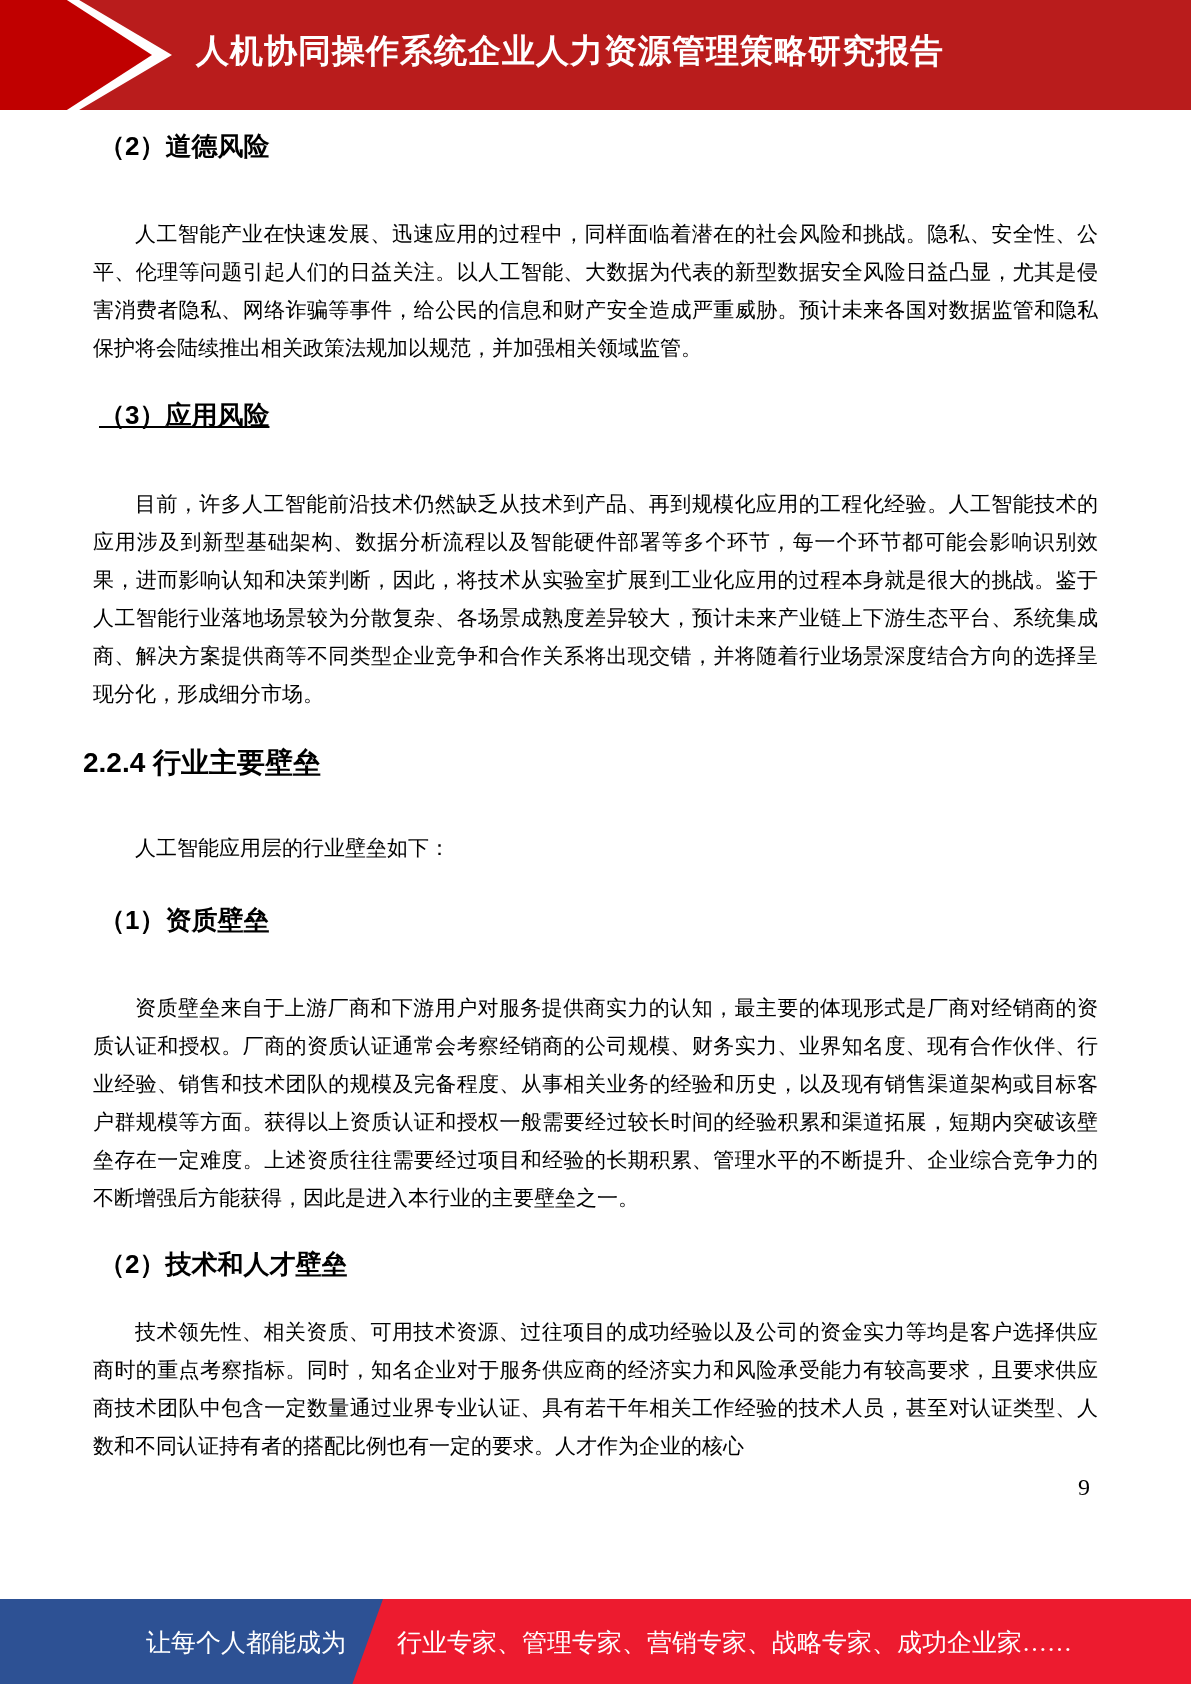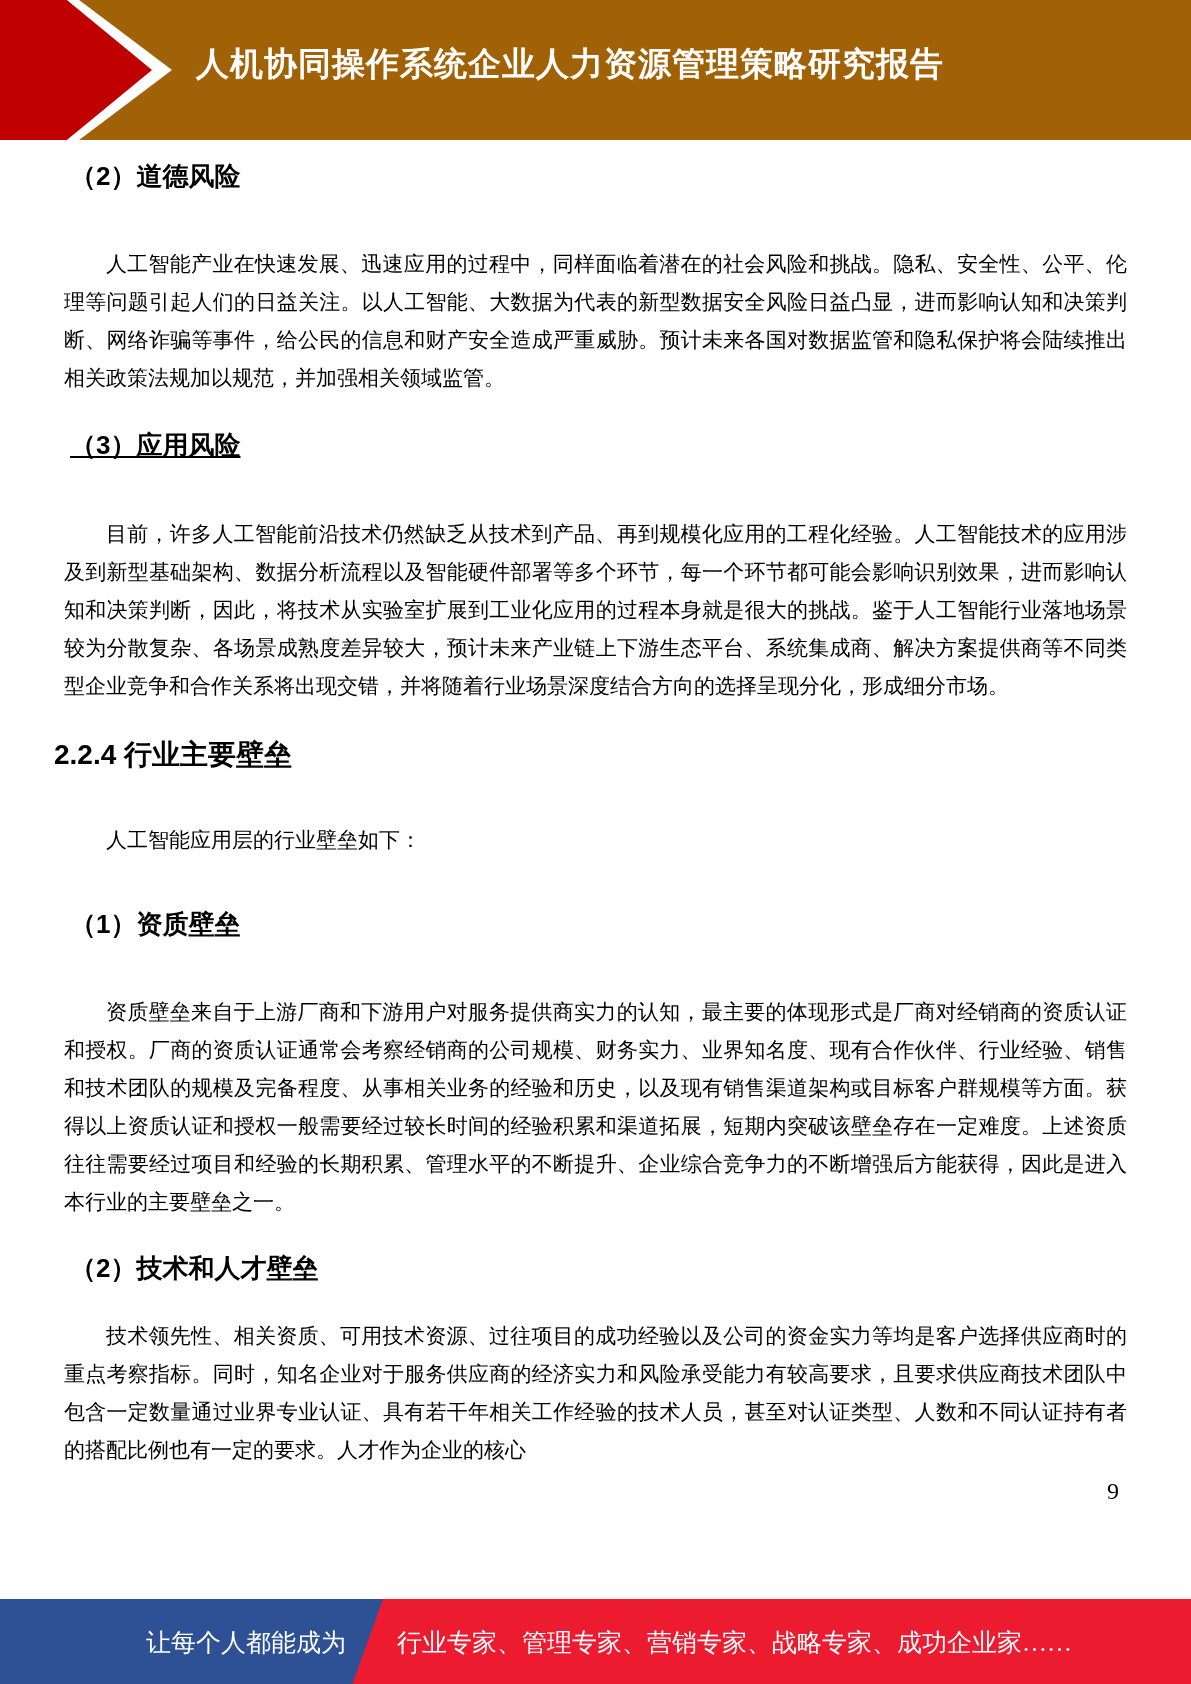--- a/index.html
+++ b/index.html
@@ -9,22 +9,22 @@
     height: 1684px;
     background: #ffffff;
     overflow: hidden;
     font-family: "Liberation Serif", serif;
     color: #000;
   }
 
   
   .header {
     position: relative;
-    height: 140px;
-    background: #a16207;
+    height: 110px;
+    background: #b91c1c;
   }
   .chevron-white {
     position: absolute;
     left: 0; top: 0;
     width: 172px; height: 100%;
     background: #ffffff;
     clip-path: polygon(0 0, 46% 0, 100% 50%, 46% 100%, 0 100%);
   }
   .chevron-red {
     position: absolute;
@@ -41,32 +41,32 @@
     color: #ffffff;
     font-family: "Liberation Sans", sans-serif;
     font-weight: 700;
     font-size: 33px;
     letter-spacing: 1px;
     white-space: nowrap;
   }
 
   
   .main {
-    padding: 0 64px;
+    padding: 0 93px;
   }
   .sub-heading {
     font-family: "Liberation Sans", sans-serif;
     font-weight: 700;
     font-size: 26px;
     line-height: 1;
     margin: 0 0 0 6px;
   }
   .h-s1 { margin-top: 23px; }
   .h-s2 { margin-top: 35px; text-decoration: underline; }
-  .h-s4 { margin-top: 52px; }
+  .h-s4 { margin-top: 40px; }
   .h-s5 { margin-top: 34px; }
   .num-heading {
     font-family: "Liberation Sans", sans-serif;
     font-weight: 700;
     font-size: 28px;
     line-height: 1;
     margin: 36px 0 0 -10px;
   }
   .para {
     font-size: 21px;
@@ -128,21 +128,21 @@
   <div class="header">
     <div class="chevron-white"></div>
     <div class="chevron-red"></div>
     <div class="header-title">人机协同操作系统企业人力资源管理策略研究报告</div>
   </div>
 
   <div class="main">
 
     <div class="sub-heading h-s1">（2）道德风险</div>
 
-    <p class="para p-p1">人工智能产业在快速发展、迅速应用的过程中，同样面临着潜在的社会风险和挑战。隐私、安全性、公平、伦理等问题引起人们的日益关注。以人工智能、大数据为代表的新型数据安全风险日益凸显，进而影响认知和决策判断、网络诈骗等事件，给公民的信息和财产安全造成严重威胁。预计未来各国对数据监管和隐私保护将会陆续推出相关政策法规加以规范，并加强相关领域监管。</p>
+    <p class="para p-p1">人工智能产业在快速发展、迅速应用的过程中，同样面临着潜在的社会风险和挑战。隐私、安全性、公平、伦理等问题引起人们的日益关注。以人工智能、大数据为代表的新型数据安全风险日益凸显，尤其是侵害消费者隐私、网络诈骗等事件，给公民的信息和财产安全造成严重威胁。预计未来各国对数据监管和隐私保护将会陆续推出相关政策法规加以规范，并加强相关领域监管。</p>
 
     <div class="sub-heading h-s2">（3）应用风险</div>
 
     <p class="para p-p2">目前，许多人工智能前沿技术仍然缺乏从技术到产品、再到规模化应用的工程化经验。人工智能技术的应用涉及到新型基础架构、数据分析流程以及智能硬件部署等多个环节，每一个环节都可能会影响识别效果，进而影响认知和决策判断，因此，将技术从实验室扩展到工业化应用的过程本身就是很大的挑战。鉴于人工智能行业落地场景较为分散复杂、各场景成熟度差异较大，预计未来产业链上下游生态平台、系统集成商、解决方案提供商等不同类型企业竞争和合作关系将出现交错，并将随着行业场景深度结合方向的选择呈现分化，形成细分市场。</p>
 
     <div class="num-heading">2.2.4 行业主要壁垒</div>
 
     <p class="para p-intro">人工智能应用层的行业壁垒如下：</p>
 
     <div class="sub-heading h-s4">（1）资质壁垒</div>

